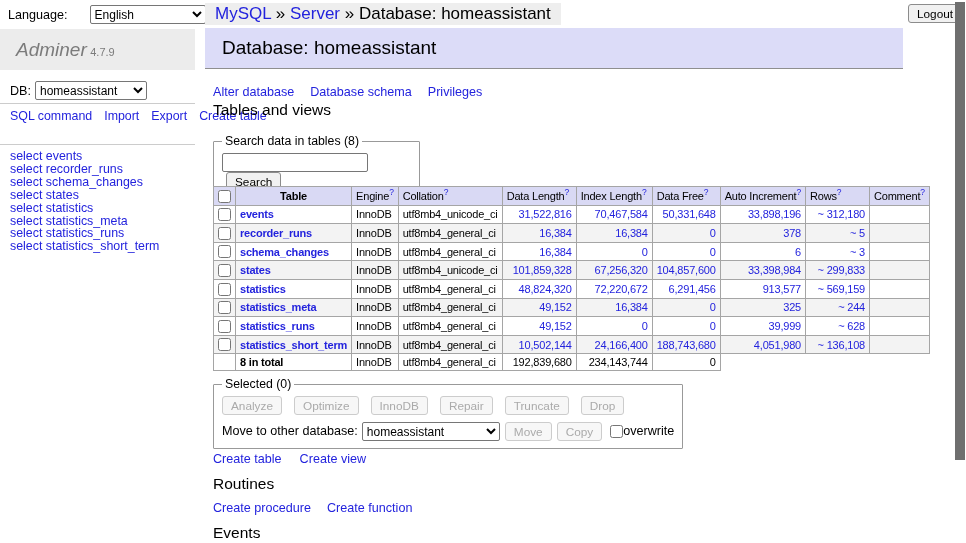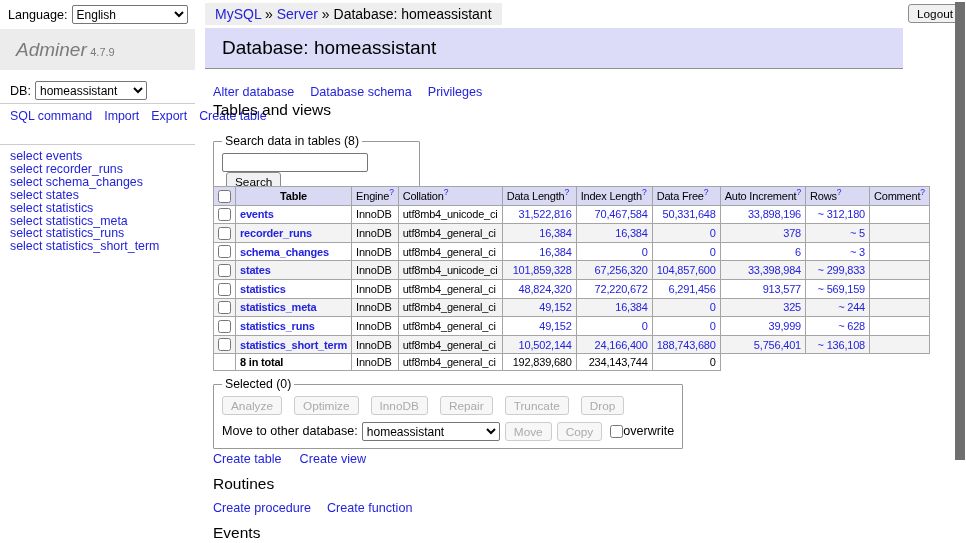--- a/index.html
+++ b/index.html
@@ -11,24 +11,24 @@
   }
   a { color:#2323dd; text-decoration:none; cursor:pointer; }
 
   
   .lang-row { position:absolute; top:5px; left:8px; }
   .lang-row label { font-size:12.6px; margin-right:4px; }
   select {
     font-family:"Liberation Sans", sans-serif; font-size:12px;
     height:19px; border:1px solid #767676; background:#fff; border-radius:2px;
   }
-  .lang-select { width:116px; }
+  .lang-select { width:116px;margin-left:18px; }
   .breadcrumb {
     position:absolute; top:3px; left:205px; height:22px; line-height:22px;
-    background:#eeeeee; padding:0 10px; font-size:14px; white-space:nowrap;
+    background:#eeeeee; padding:0 10px; font-size:17px; white-space:nowrap;
   }
   .bc-sep { color:#000; }
   .logout-btn { position:absolute; top:4px; left:908px; }
   button {
     font-family:Liberation Sans, sans-serif; font-size:11.8px;
     background:#f1f1f1; border:1px solid #8c8c8c; border-radius:3px;
     padding:1px 8px; height:19px; color:#000; cursor:pointer;
   }
   button:disabled { color:#aaaaaa; border-color:#cccccc; background:#f7f7f7; cursor:default; }
 
@@ -265,21 +265,21 @@
           <td></td>
         </tr>
         <tr class="alt">
           <td class="cb"><input type="checkbox" style=""></td>
           <td><a href="#" class="tbl-name">statistics_short_term</a></td>
           <td>InnoDB</td>
           <td>utf8mb4_general_ci</td>
           <td class="num"><a href="#">10,502,144</a></td>
           <td class="num"><a href="#">24,166,400</a></td>
           <td class="num"><a href="#">188,743,680</a></td>
-          <td class="num"><a href="#">5,756,401</a></td>
+          <td class="num"><a href="#">4,051,980</a></td>
           <td class="num"><a href="#">~ 136,108</a></td>
           <td></td>
         </tr>
         <tr class="total">
           <td class="cb"></td>
           <td class="name-cell">8 in total</td>
           <td>InnoDB</td>
           <td>utf8mb4_general_ci</td>
           <td class="num">192,839,680</td>
           <td class="num">234,143,744</td>

